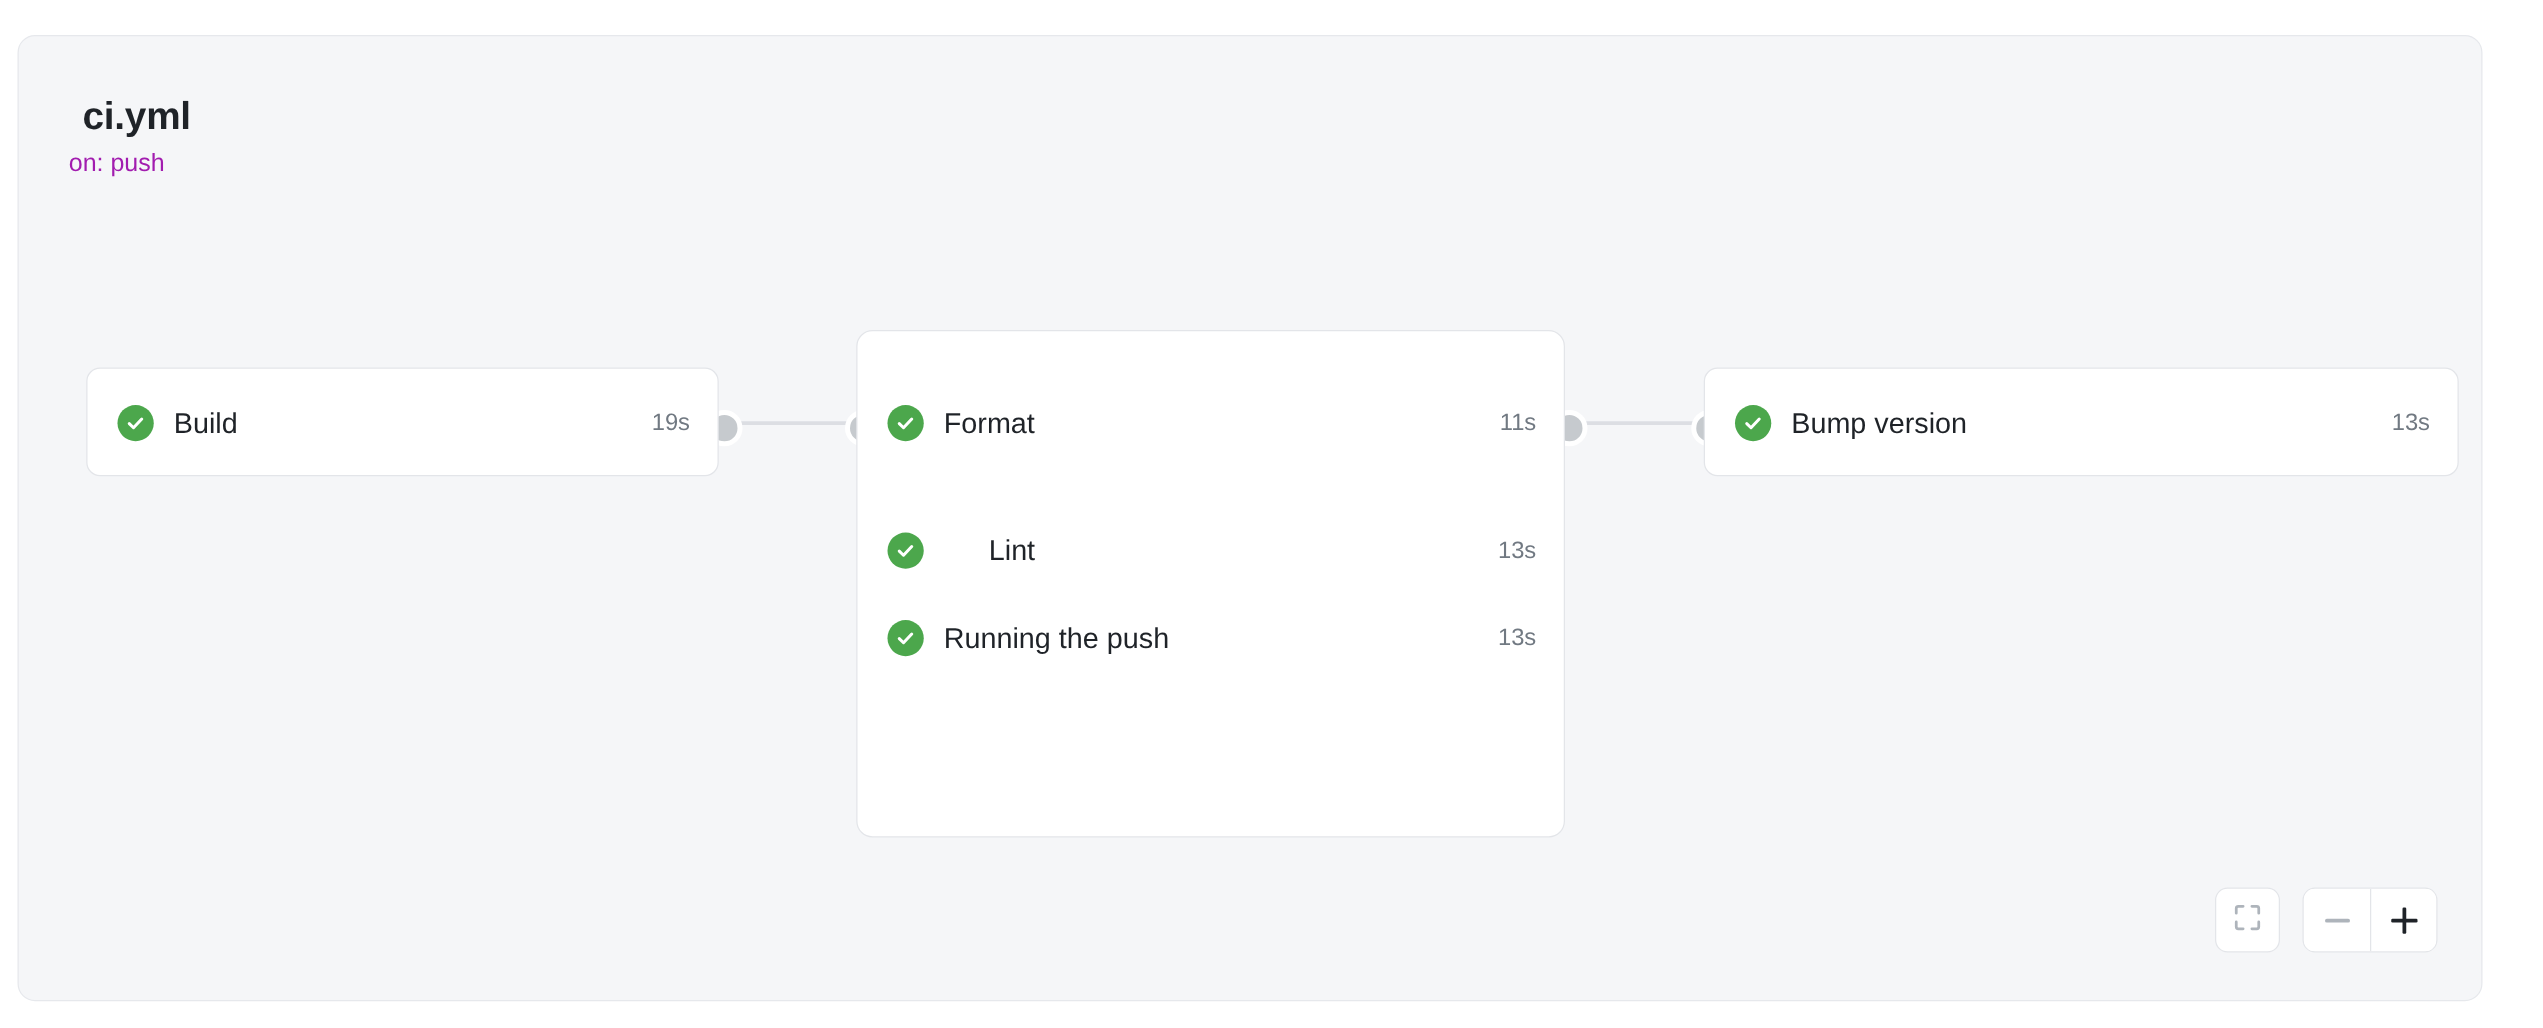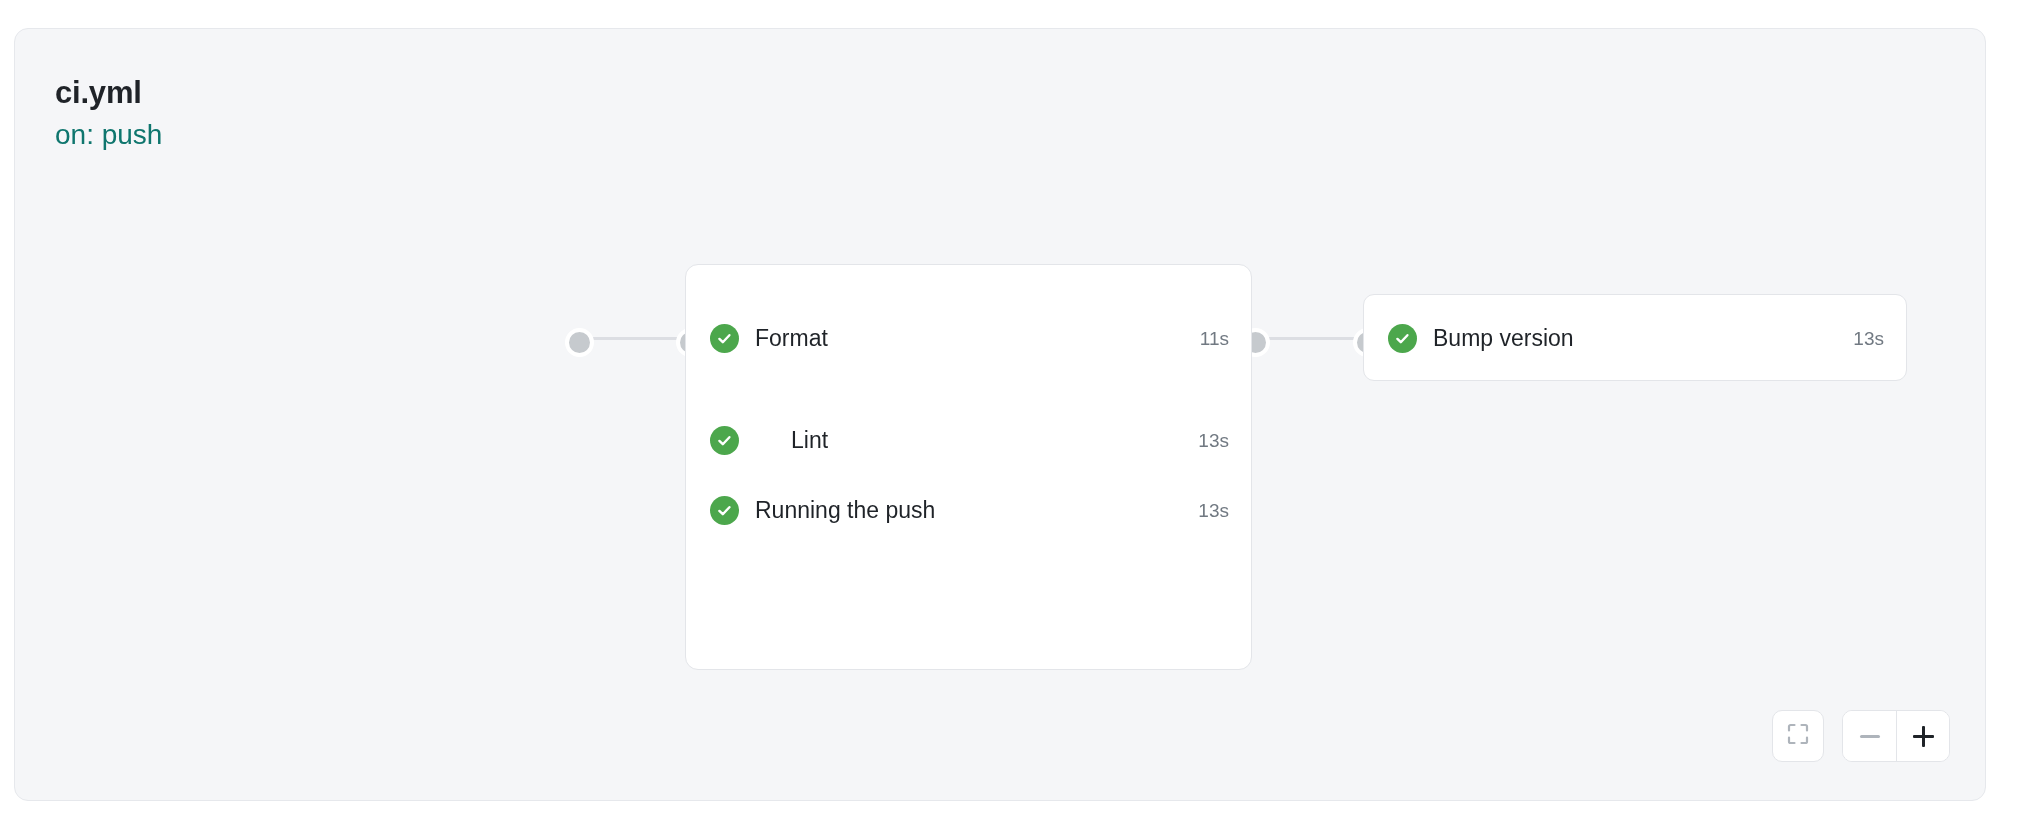--- a/index.html
+++ b/index.html
@@ -29,26 +29,27 @@
     position: absolute;
     left: 40px;
     top: 47px;
   }
   #workflow-title {
     font-size: 31px;
     font-weight: 700;
     color: #1f2328;
     letter-spacing: -0.2px;
     line-height: 1.1;
+    margin-left: 11px;
   }
   #workflow-trigger {
     margin-top: 10px;
-    font-size: 28px;
+    font-size: 20px;
     font-weight: 400;
-    color: #0f766e;
+    color: #a21caf;
     line-height: 1.1;
   }
 
   
   #graph-canvas {
     position: absolute;
     inset: 0;
   }
 
   .node-card {
@@ -182,20 +183,31 @@
   <div id="graph-canvas">
 
     <div class="edge-line" style="left:560px; top:308px; width:115px;"></div>
     <div class="edge-dot" style="left:550px; top:299px;"></div>
     <div class="edge-dot" style="left:661px; top:299px;"></div>
 
     <div class="edge-line" style="left:1236px; top:308px; width:116px;"></div>
     <div class="edge-dot" style="left:1226px; top:299px;"></div>
     <div class="edge-dot" style="left:1338px; top:299px;"></div>
 
+    <div class="node-card" style="left:54px; top:265px; width:506px; height:87px;">
+      <div class="job-row" style="top:23px;">
+        <span class="status-icon success">
+          <svg width="17" height="17" viewBox="0 0 17 17" aria-hidden="true">
+            <path d="M3.4 8.9 L6.8 12.2 L13.4 5.2" fill="none" stroke="#ffffff" stroke-width="2.4" stroke-linecap="round" stroke-linejoin="round"></path>
+          </svg>
+        </span>
+        <span class="job-label">Build</span>
+        <span class="job-duration">19s</span>
+      </div>
+    </div>
 
     <div class="group-card" style="left:670px; top:235px; width:567px; height:406px;padding-left:48px;">
 
       <div class="job-row" style="top:53px;">
         <span class="status-icon success">
           <svg width="17" height="17" viewBox="0 0 17 17" aria-hidden="true">
             <path d="M3.4 8.9 L6.8 12.2 L13.4 5.2" fill="none" stroke="#ffffff" stroke-width="2.4" stroke-linecap="round" stroke-linejoin="round"></path>
           </svg>
         </span>
         <span class="job-label">Format</span>
@@ -217,21 +229,21 @@
           <svg width="17" height="17" viewBox="0 0 17 17" aria-hidden="true">
             <path d="M3.4 8.9 L6.8 12.2 L13.4 5.2" fill="none" stroke="#ffffff" stroke-width="2.4" stroke-linecap="round" stroke-linejoin="round"></path>
           </svg>
         </span>
         <span class="job-label">Running the push</span>
         <span class="job-duration">13s</span>
       </div>
 
     </div>
 
-    <div class="node-card" style="left:1348px; top:265px; width:544px; height:87px;">
+    <div class="node-card" style="left:1348px; top:265px; width:604px; height:87px;">
       <div class="job-row" style="top:23px;">
         <span class="status-icon success">
           <svg width="17" height="17" viewBox="0 0 17 17" aria-hidden="true">
             <path d="M3.4 8.9 L6.8 12.2 L13.4 5.2" fill="none" stroke="#ffffff" stroke-width="2.4" stroke-linecap="round" stroke-linejoin="round"></path>
           </svg>
         </span>
         <span class="job-label">Bump version</span>
         <span class="job-duration">13s</span>
       </div>
     </div>

